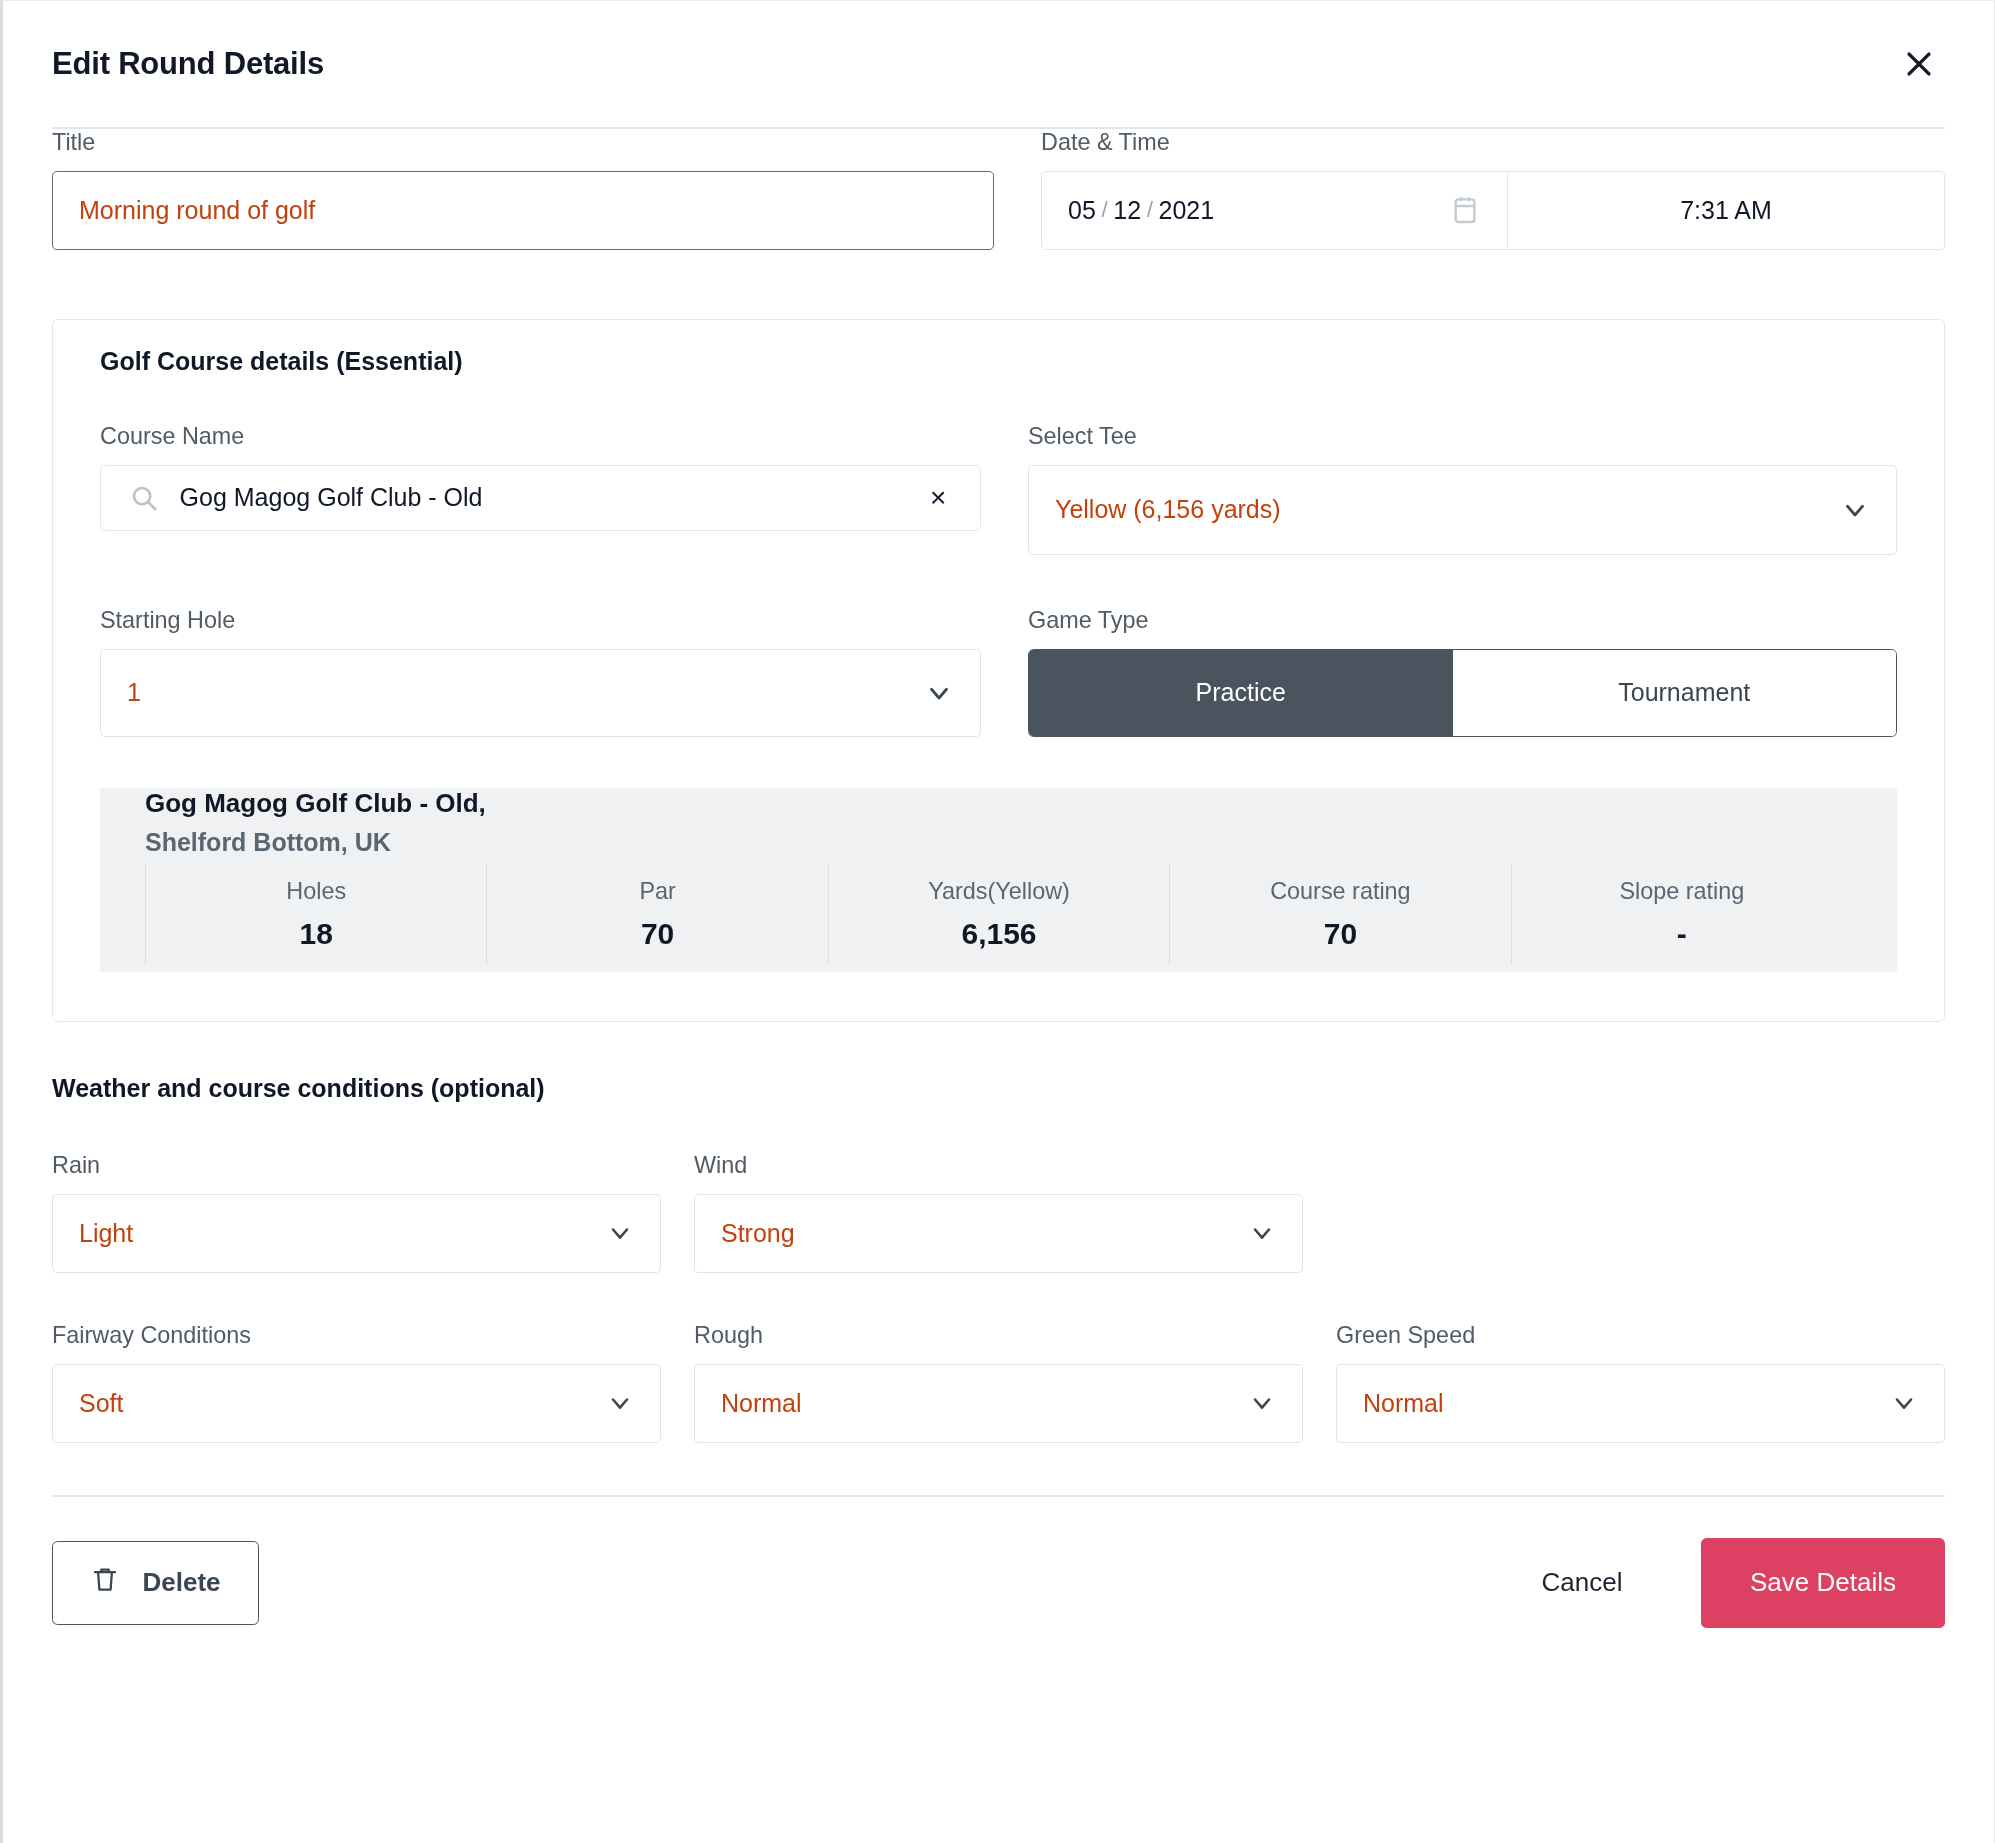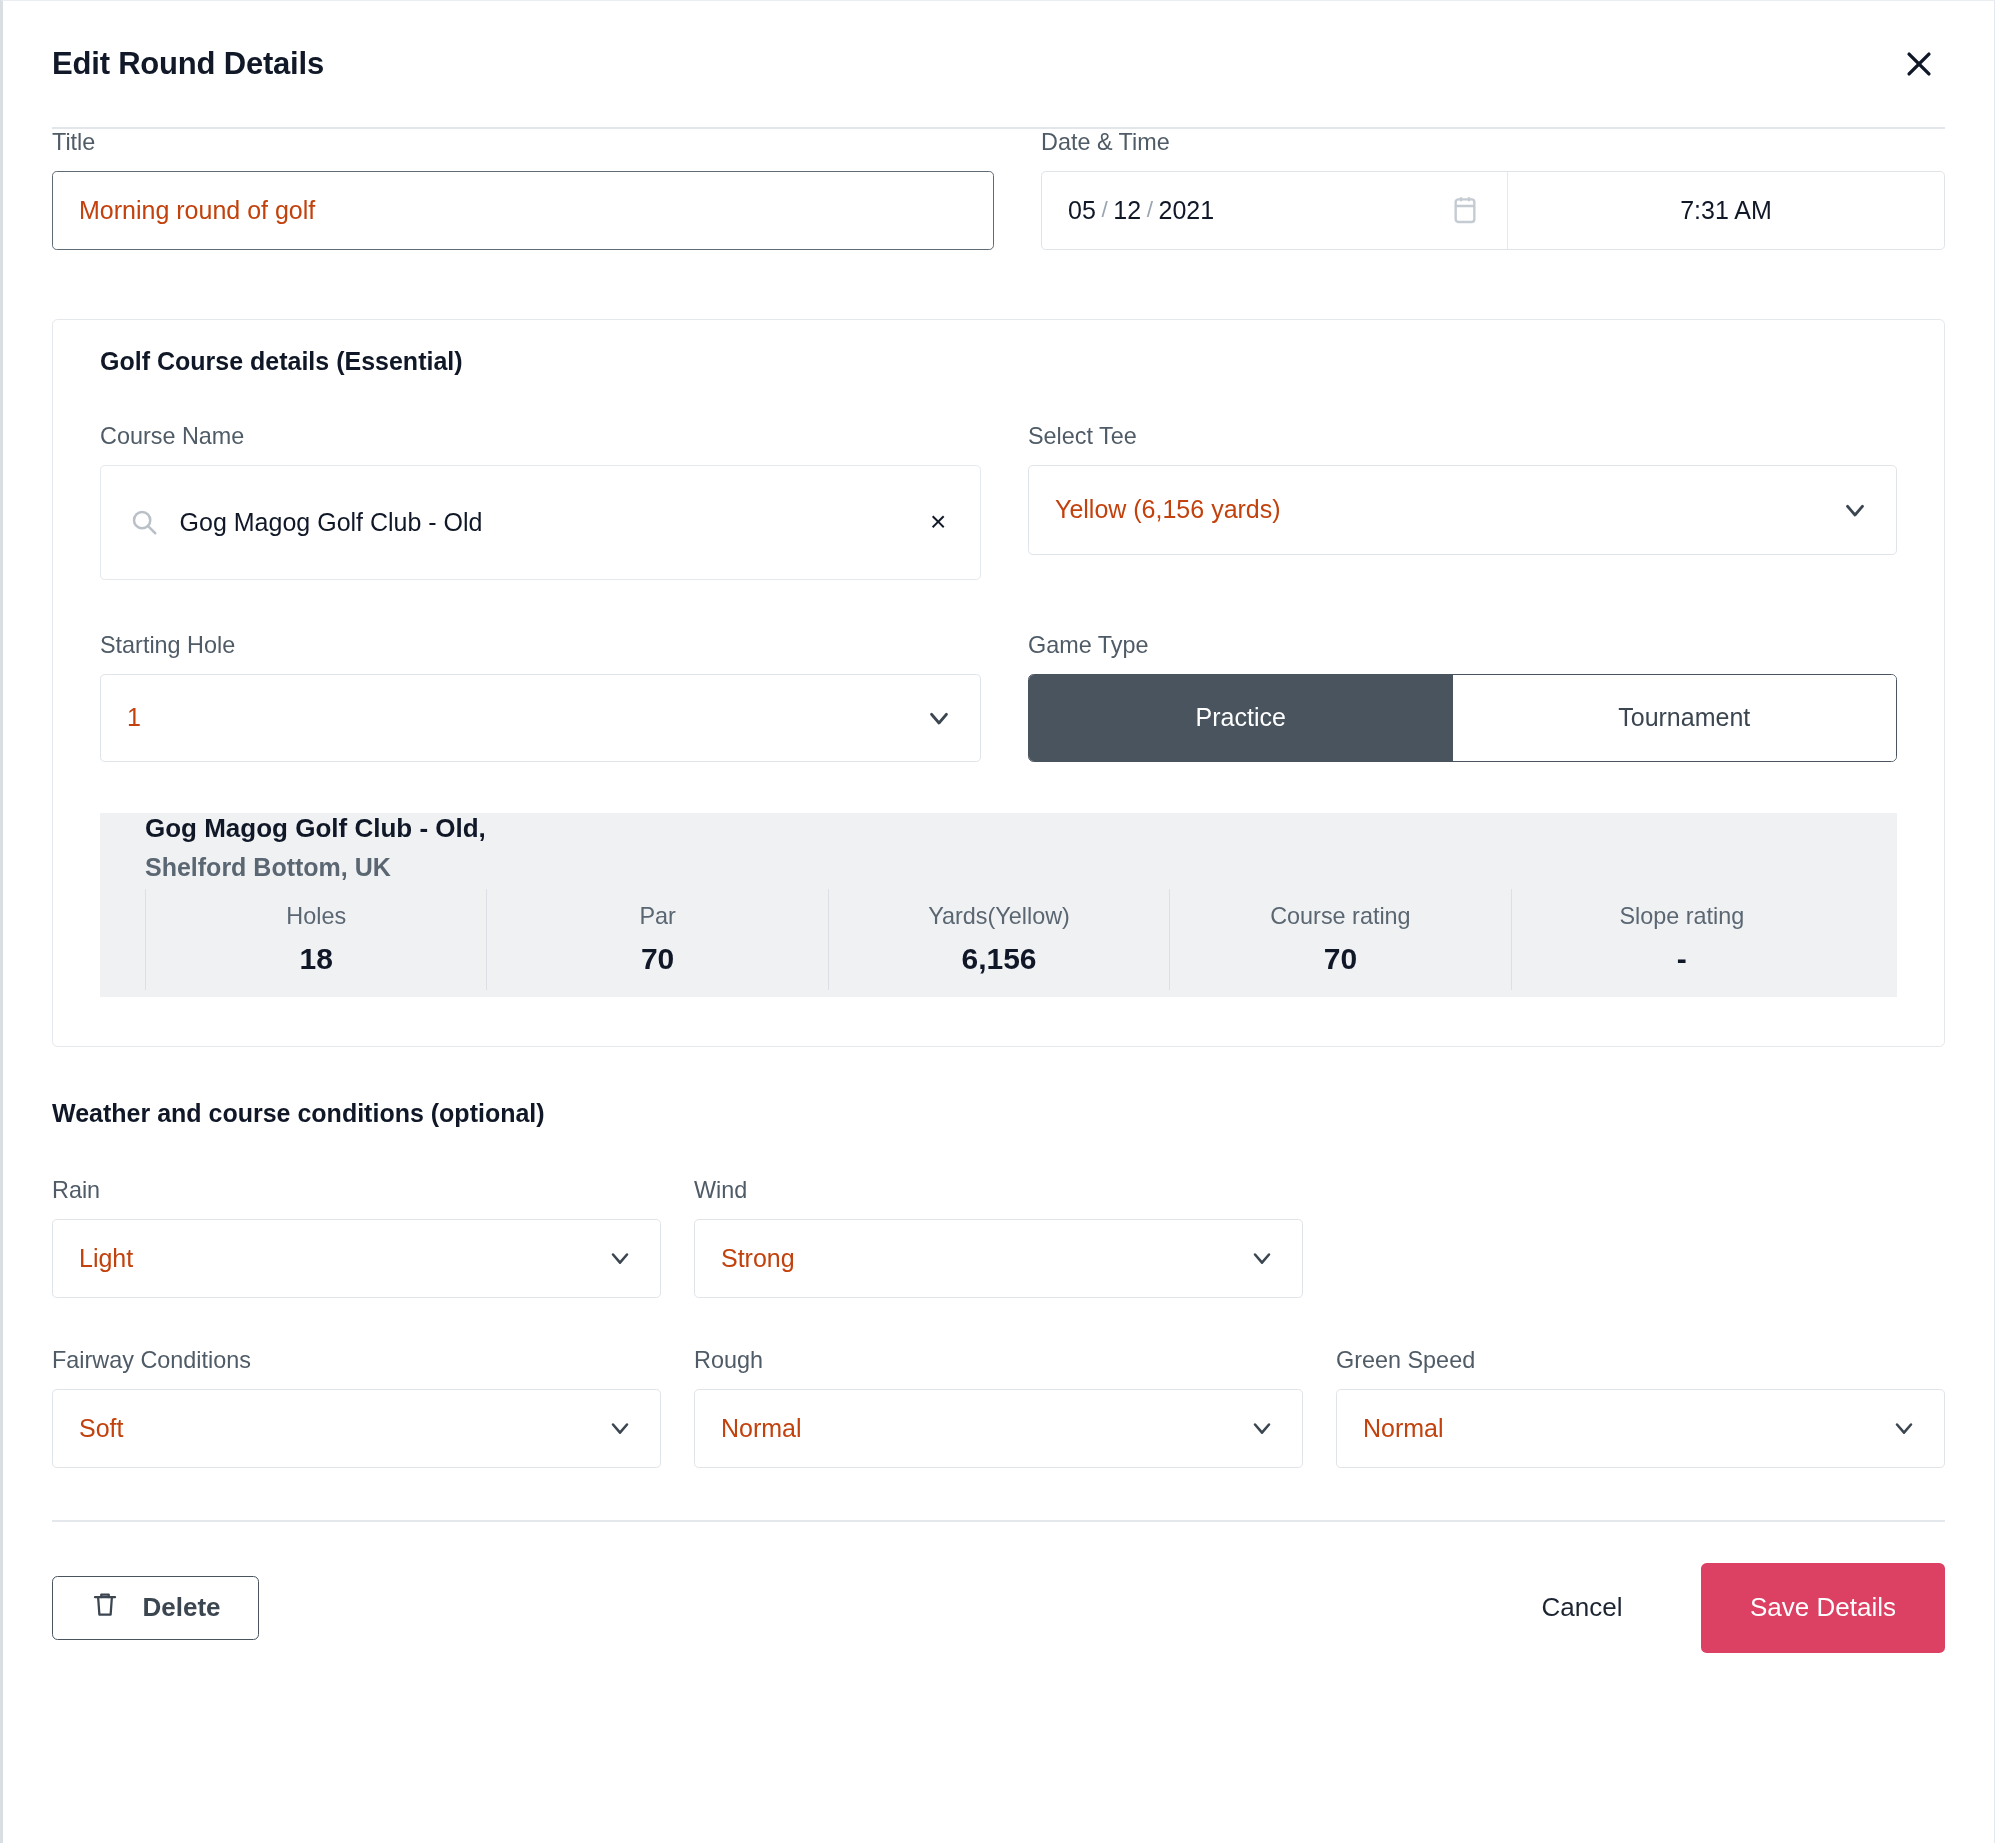--- a/index.html
+++ b/index.html
@@ -140,21 +140,21 @@
     margin-bottom: 47px;
   }
   .panel-row {
     display: flex;
     gap: 47px;
   }
   .panel-col { width: 881px; }
   .panel-col.right { flex: 1; }
 
   .search-box {
-    height: 115px;
+    height: 66px;
     border: 1.9px solid #e4e9ed;
     border-radius: 4.7px;
     display: flex;
     align-items: center;
     padding: 0 28px;
     background: #fff;
   }
   .search-icon { flex: 0 0 auto; margin-right: 20.6px; display:flex; }
   .search-value {
     font-size: 25px;
@@ -280,21 +280,21 @@
   }
   .footer {
     display: flex;
     align-items: center;
     margin-top: 41px;
   }
   .delete-btn {
     display: flex;
     align-items: center;
     gap: 22.5px;
-    height: 64px;
+    height: 84px;
     padding: 0 37px;
     border: 1.9px solid #49545e;
     border-radius: 5.6px;
     background: #fff;
     font-size: 26px;
     font-weight: bold;
     color: #3b4651;
     cursor: pointer;
     font-family: inherit;
   }

